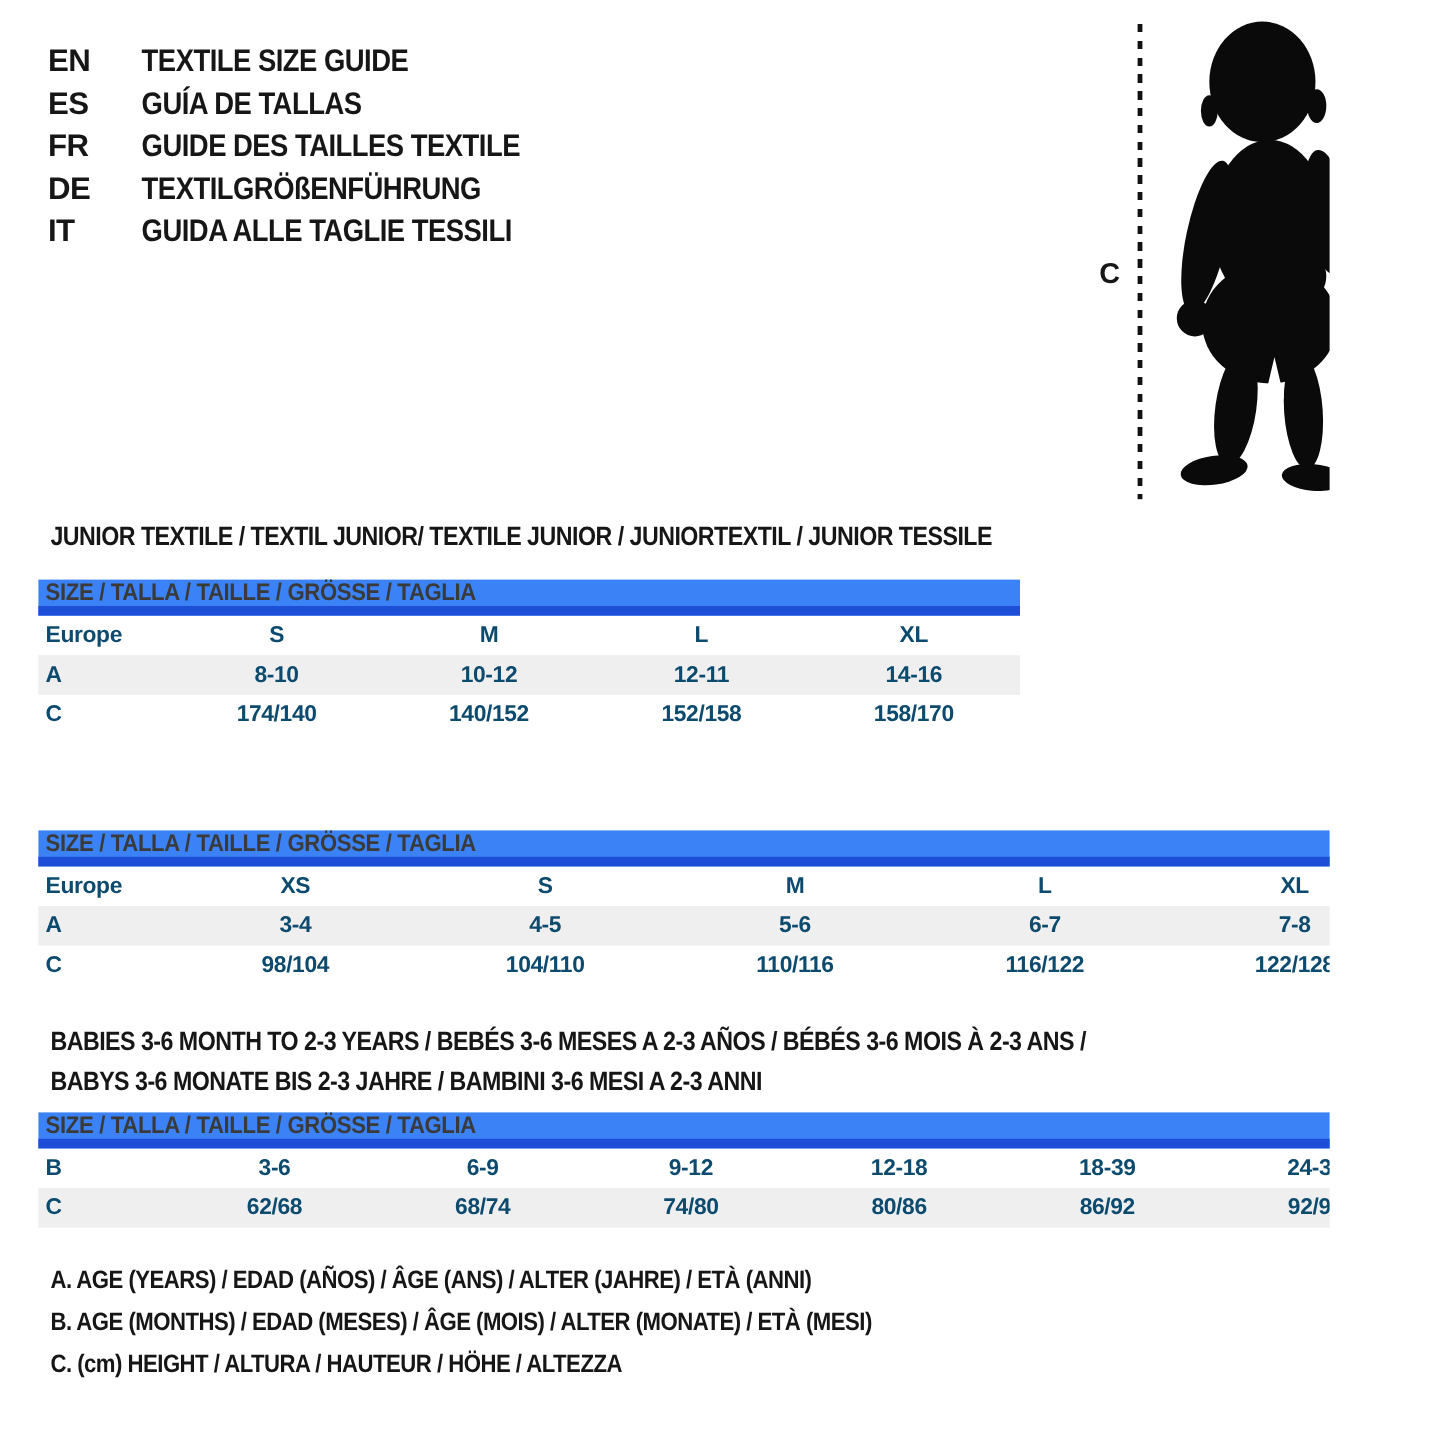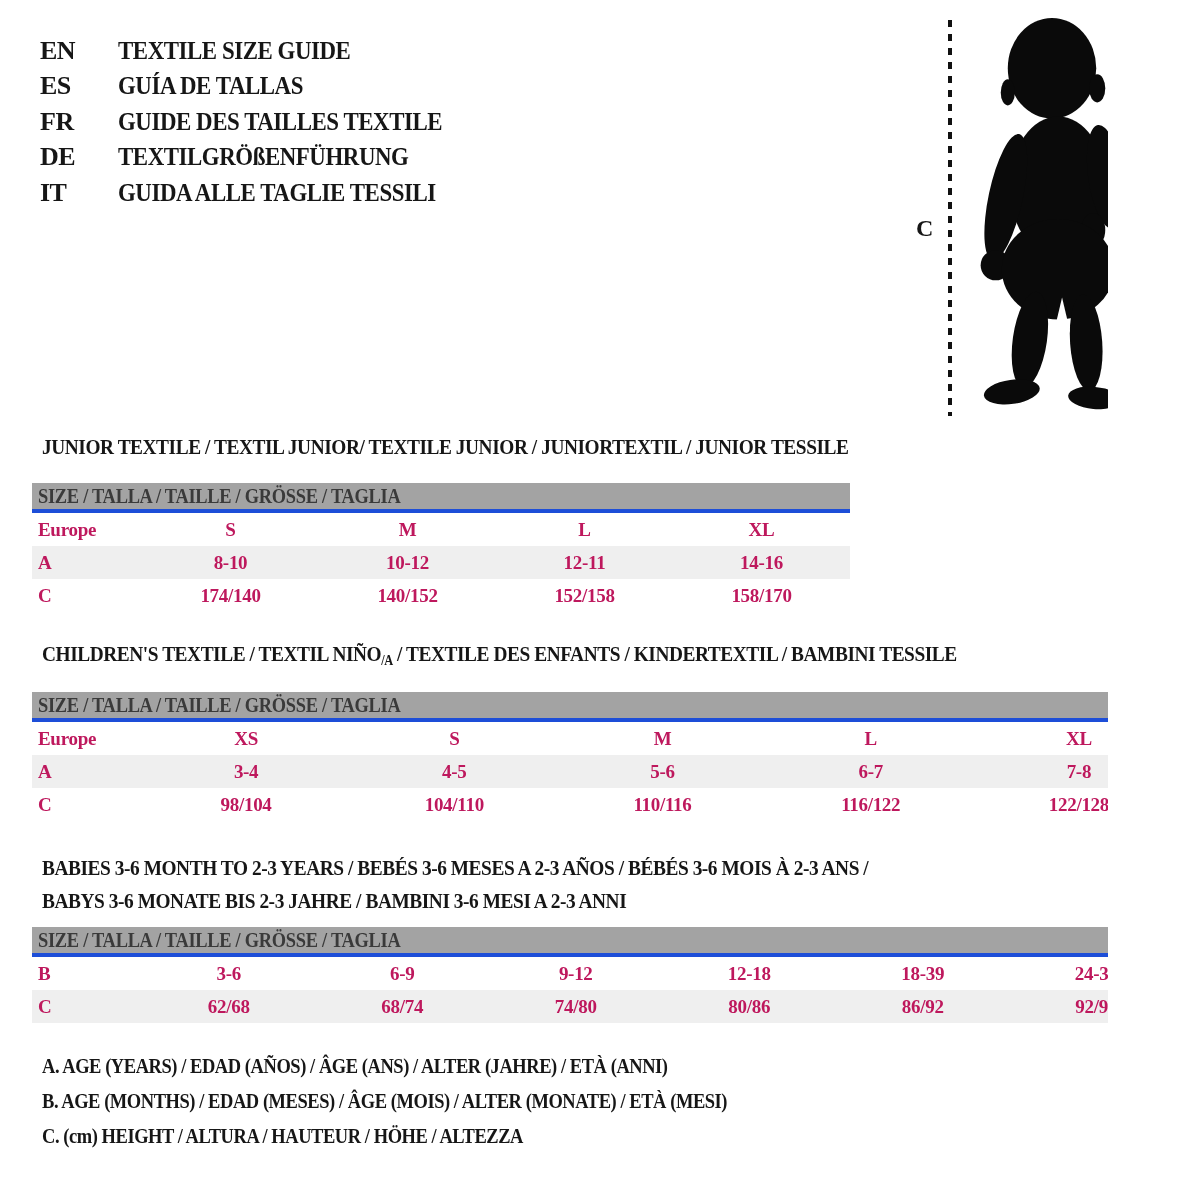--- a/index.html
+++ b/index.html
@@ -2,21 +2,21 @@
 <html><head>
 <meta charset="utf-8">
 <style>
   * { margin: 0; padding: 0; box-sizing: border-box; }
   html, body { background: #ffffff; }
   .page {
     position: relative;
     width: 1108px;
     height: 1200px;
     background: #ffffff;
-    font-family: Liberation Serif, serif;
+    font-family: Liberation Sans, sans-serif;
     color: #161616;
     overflow: hidden;
   }
   .cond { display: inline-block; transform: scaleX(0.88); transform-origin: 0 50%; white-space: nowrap; }
 
   
   .lang-block { position: absolute; left: 40px; top: 33px; }
   .lang-row { display: flex; height: 35.5px; align-items: center; }
   .lang-code { width: 78px; font-size: 26px; font-weight: bold; letter-spacing: -0.5px; }
   .lang-label { font-size: 26px; font-weight: bold; letter-spacing: -0.5px; }
@@ -35,26 +35,26 @@
   .title-children { top: 641px; }
   .title-babies { top: 851px; line-height: 33px; }
   .sub-script { font-size: 14px; position: relative; top: 4px; }
 
   
   .size-table { position: absolute; left: 32px; }
   .t-junior { top: 483px; width: 818px; }
   .t-children { top: 692px; width: 1151px; }
   .t-babies { top: 927px; width: 1151px; }
   .thead {
-    height: 30px; background: #a3a3a3; border-bottom: 4px solid #1d4ed8;
+    height: 30px; background: #3b82f6; border-bottom: 8px solid #1d4ed8;
     display: flex; align-items: center; padding-left: 6px;
     font-size: 20px; font-weight: bold; color: #3a3a3a; letter-spacing: -0.3px;
   }
   .thead .cond { transform: scaleX(0.92); }
-  .trow { display: grid; height: 33px; align-items: center; font-size: 19px; font-weight: bold; color: #be185d; letter-spacing: -0.3px; }
+  .trow { display: grid; height: 33px; align-items: center; font-size: 19px; font-weight: bold; color: #0c4a6e; letter-spacing: -0.3px; }
   .cols5 { grid-template-columns: 110px repeat(4, 1fr); }
   .cols6 { grid-template-columns: 110px repeat(5, 1fr); }
   .cols7 { grid-template-columns: 110px repeat(6, 1fr); }
   .cell { text-align: center; }
   .cell.label { text-align: left; padding-left: 6px; }
   .shade { background: #efefef; }
 
   
   .legend { position: absolute; left: 42px; top: 1049px; }
   .legend-line { font-size: 21px; font-weight: bold; line-height: 35px; letter-spacing: -0.5px; white-space: nowrap; }
@@ -131,25 +131,20 @@
     </div>
     <div class="trow cols5">
       <div class="cell label">C</div>
       <div class="cell">174/140</div>
       <div class="cell">140/152</div>
       <div class="cell">152/158</div>
       <div class="cell">158/170</div>
     </div>
   </div>
 
-  <div class="section-title title-children">
-    <span class="cond">
-      <span>CHILDREN'S TEXTILE / TEXTIL NIÑO</span><span class="sub-script">/A</span><span> / TEXTILE DES ENFANTS / KINDERTEXTIL / BAMBINI TESSILE</span>
-    </span>
-  </div>
   <div class="size-table t-children">
     <div class="thead">
       <span class="cond">SIZE / TALLA / TAILLE / GRÖSSE / TAGLIA</span>
     </div>
     <div class="trow cols6">
       <div class="cell label">Europe</div>
       <div class="cell">XS</div>
       <div class="cell">S</div>
       <div class="cell">M</div>
       <div class="cell">L</div>

